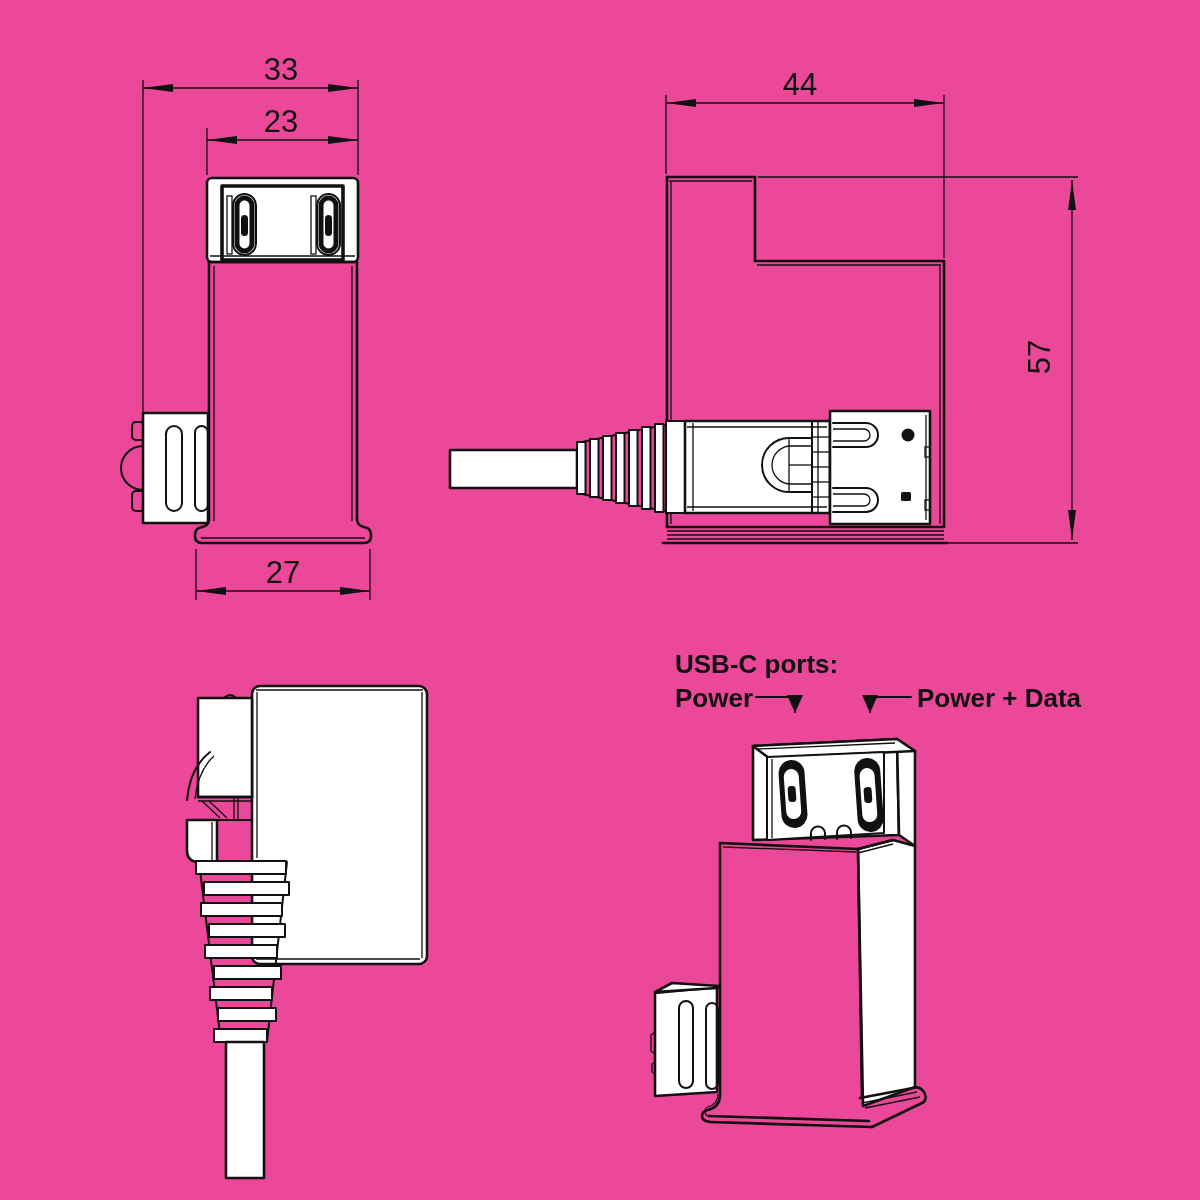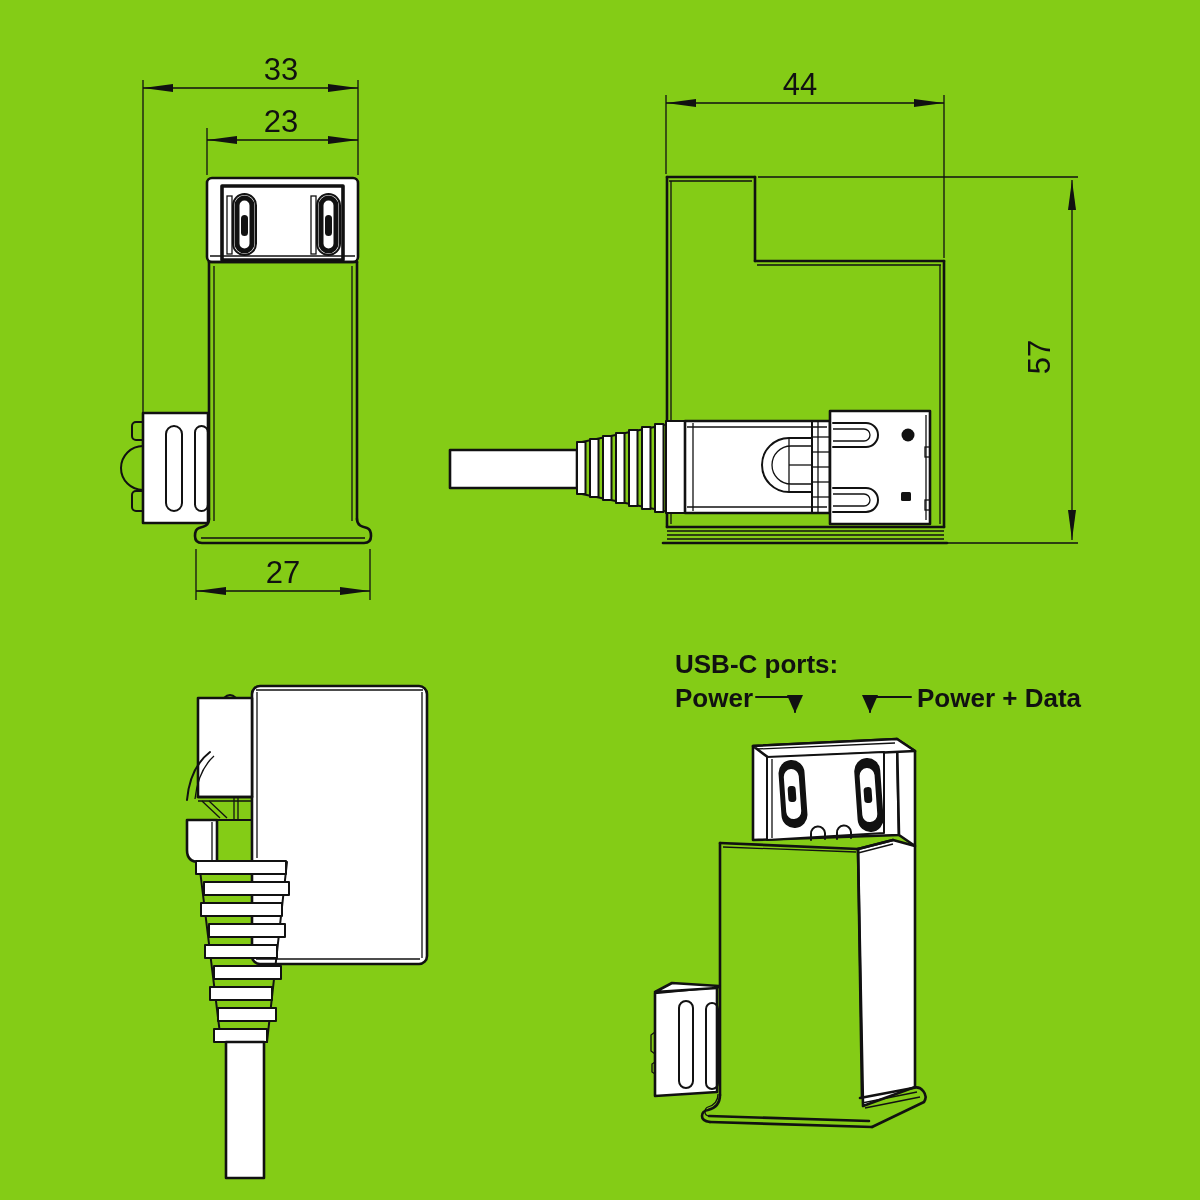--- a/index.html
+++ b/index.html
@@ -1,16 +1,16 @@
 <!DOCTYPE html>
 <html><head>
 <meta charset="utf-8">
 <style>
   html,body{margin:0;padding:0;background:#ffffff;}
-  .stage{width:1200px;height:1200px;position:relative;background:#84cc16;overflow:hidden;}
+  .stage{width:1200px;height:1200px;position:relative;background:#ec4899;overflow:hidden;}
   svg{display:block;}
   .ln{fill:none;stroke:#111111;stroke-width:2.6;stroke-linecap:round;stroke-linejoin:round;}
   .md{fill:none;stroke:#111111;stroke-width:2;stroke-linecap:round;stroke-linejoin:round;}
   .th{fill:none;stroke:#111111;stroke-width:1.3;stroke-linecap:butt;}
   .hv{fill:none;stroke:#111111;stroke-width:3.6;stroke-linejoin:round;}
   .wf{fill:#ffffff;}
   .dk{fill:#111111;stroke:none;}
   .dim{font-family:"Liberation Sans",sans-serif;font-size:31px;fill:#111111;text-anchor:middle;}
   .lbl{font-family:"Liberation Sans",sans-serif;font-size:26px;font-weight:bold;fill:#111111;text-anchor:start;}
 </style>

